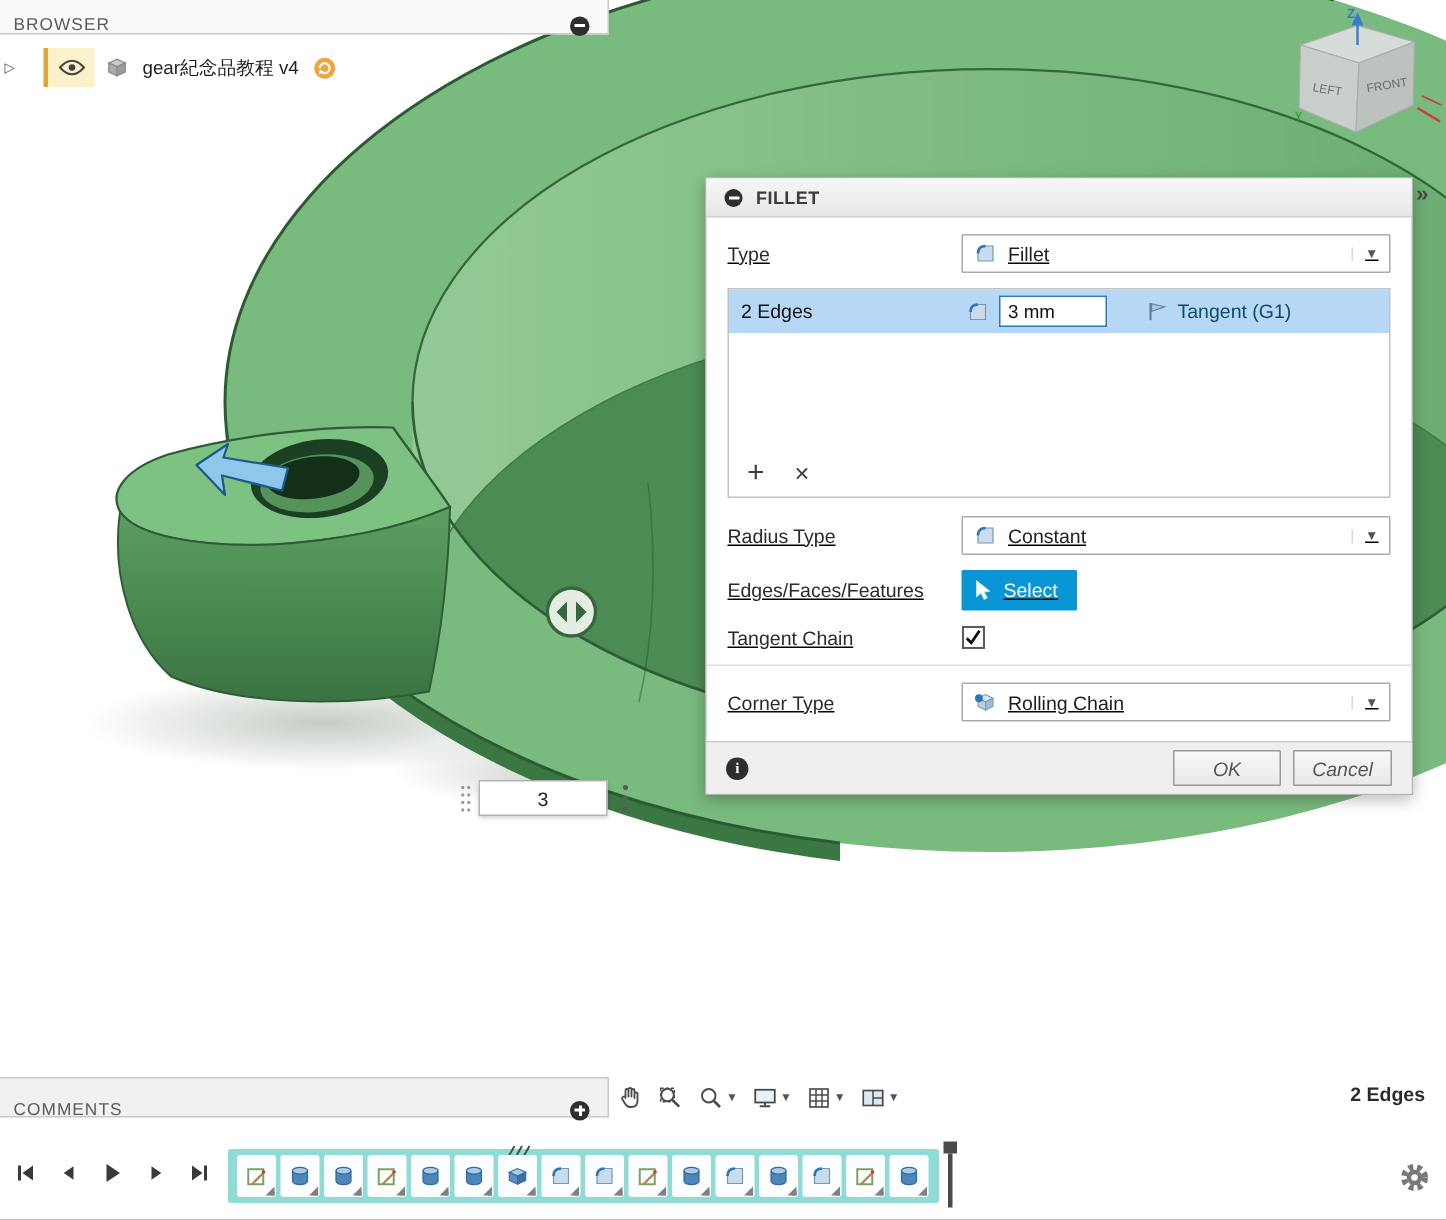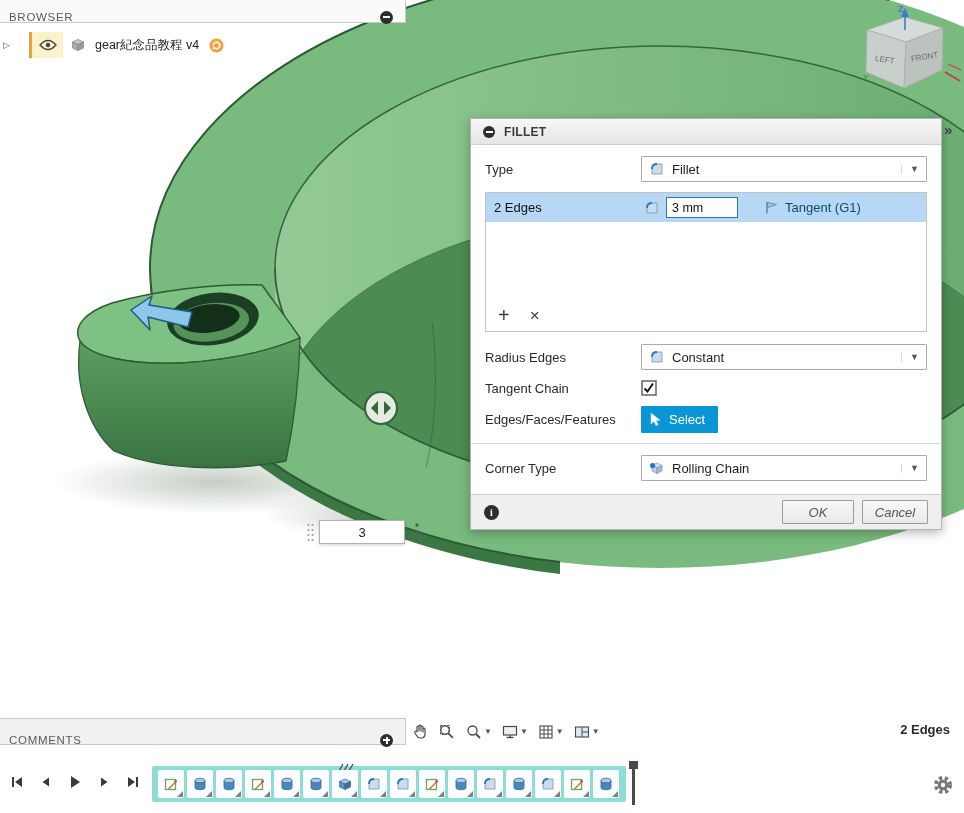--- a/index.html
+++ b/index.html
@@ -37,21 +37,21 @@
   .dim-kebab{margin-left:9px;display:flex;}
 
   
   .fdlg{left:470px;top:118px;width:472px;background:#fff;border:1px solid #b5b5b5;
     box-shadow:0 3px 10px rgba(0,0,0,.28);box-sizing:border-box;}
   .fdlg-header{height:25px;background:linear-gradient(#f7f7f7,#e6e6e6);border-bottom:1px solid #cfcfcf;
     display:flex;align-items:center;padding:0 12px;gap:9px;}
   .fdlg-header .circ-btn{width:12px;height:12px;}
   .fdlg-title{font-size:12px;font-weight:bold;color:#3c3c3c;letter-spacing:.3px;}
   .fdlg-body{padding:11px 14px 0 14px;}
-  .frow{display:flex;align-items:center;margin-bottom:10px;}
+  .frow{display:flex;align-items:center;margin-bottom:10px;text-decoration:underline;}
   .flabel{width:156px;flex:0 0 auto;font-size:13px;color:#2b2b2b;}
   .dd{flex:1;height:26px;border:1px solid #aaaaaa;border-radius:1px;background:#fff;
     display:flex;align-items:center;padding:0 7px;gap:7px;box-sizing:border-box;cursor:default;}
   .dd-val{font-size:13px;color:#1e1e1e;}
   .dd-arrow{margin-left:auto;padding-left:8px;border-left:1px solid #d8d8d8;color:#555;font-size:9px;line-height:1;}
   .txt-input{height:26px;border:1px solid #aaaaaa;border-radius:1px;background:#fff;flex:1;
     padding:0 8px;font-size:13px;color:#1e1e1e;font-family:"Liberation Sans",sans-serif;box-sizing:border-box;}
 
   .edge-list{border:1px solid #c2c2c2;height:138px;position:relative;background:#fff;margin-bottom:12px;}
   .edge-row{height:29px;background:#b7d8f4;display:flex;align-items:center;padding:0 8px;box-sizing:border-box;}
@@ -273,48 +273,48 @@
           </span>
           <span class="continuity">Tangent (G1)</span>
         </div>
         <div class="list-actions">
           <span class="act-add">+</span>
           <span class="act-rem">×</span>
         </div>
       </div>
 
       <div class="frow">
-        <span class="flabel">Radius Edges</span>
+        <span class="flabel">Radius Type</span>
         <div class="dd">
           <svg width="16" height="16" viewBox="0 0 16 16">
             <path d="M3,13 L3,8 Q3,3 8,3 L13,3 L13,13 Z" fill="#c9dcee" stroke="#7a97ad" stroke-width=".8"></path>
             <path d="M3,8 Q3,3 8,3" fill="none" stroke="#2f76b8" stroke-width="1.8"></path>
           </svg>
           <span class="dd-val">Constant</span>
           <span class="dd-arrow">▼</span>
         </div>
-      </div>
-
-      <div class="frow">
-        <span class="flabel">Tangent Chain</span>
-        <span class="chk">
-          <svg width="16" height="16" viewBox="0 0 16 16">
-            <rect x="1" y="1" width="14" height="14" fill="#fff" stroke="#5a5a5a" stroke-width="1.4"></rect>
-            <path d="M3.5,8.5 L6.5,11.5 L12,3.5" fill="none" stroke="#111" stroke-width="1.9"></path>
-          </svg>
-        </span>
       </div>
 
       <div class="frow">
         <span class="flabel">Edges/Faces/Features</span>
         <span class="select-btn">
           <svg width="13" height="15" viewBox="0 0 13 15">
             <path d="M2,1 L2,12 L5,9.4 L7,13.6 L9.2,12.6 L7.2,8.6 L11,8.2 Z" fill="#fff" stroke="#bfe4f5" stroke-width=".6"></path>
           </svg>
           <span>Select</span>
+        </span>
+      </div>
+
+      <div class="frow">
+        <span class="flabel">Tangent Chain</span>
+        <span class="chk">
+          <svg width="16" height="16" viewBox="0 0 16 16">
+            <rect x="1" y="1" width="14" height="14" fill="#fff" stroke="#5a5a5a" stroke-width="1.4"></rect>
+            <path d="M3.5,8.5 L6.5,11.5 L12,3.5" fill="none" stroke="#111" stroke-width="1.9"></path>
+          </svg>
         </span>
       </div>
 
 
       <div class="divider"></div>
 
       <div class="frow">
         <span class="flabel">Corner Type</span>
         <div class="dd">
           <svg width="16" height="16" viewBox="0 0 16 16">

